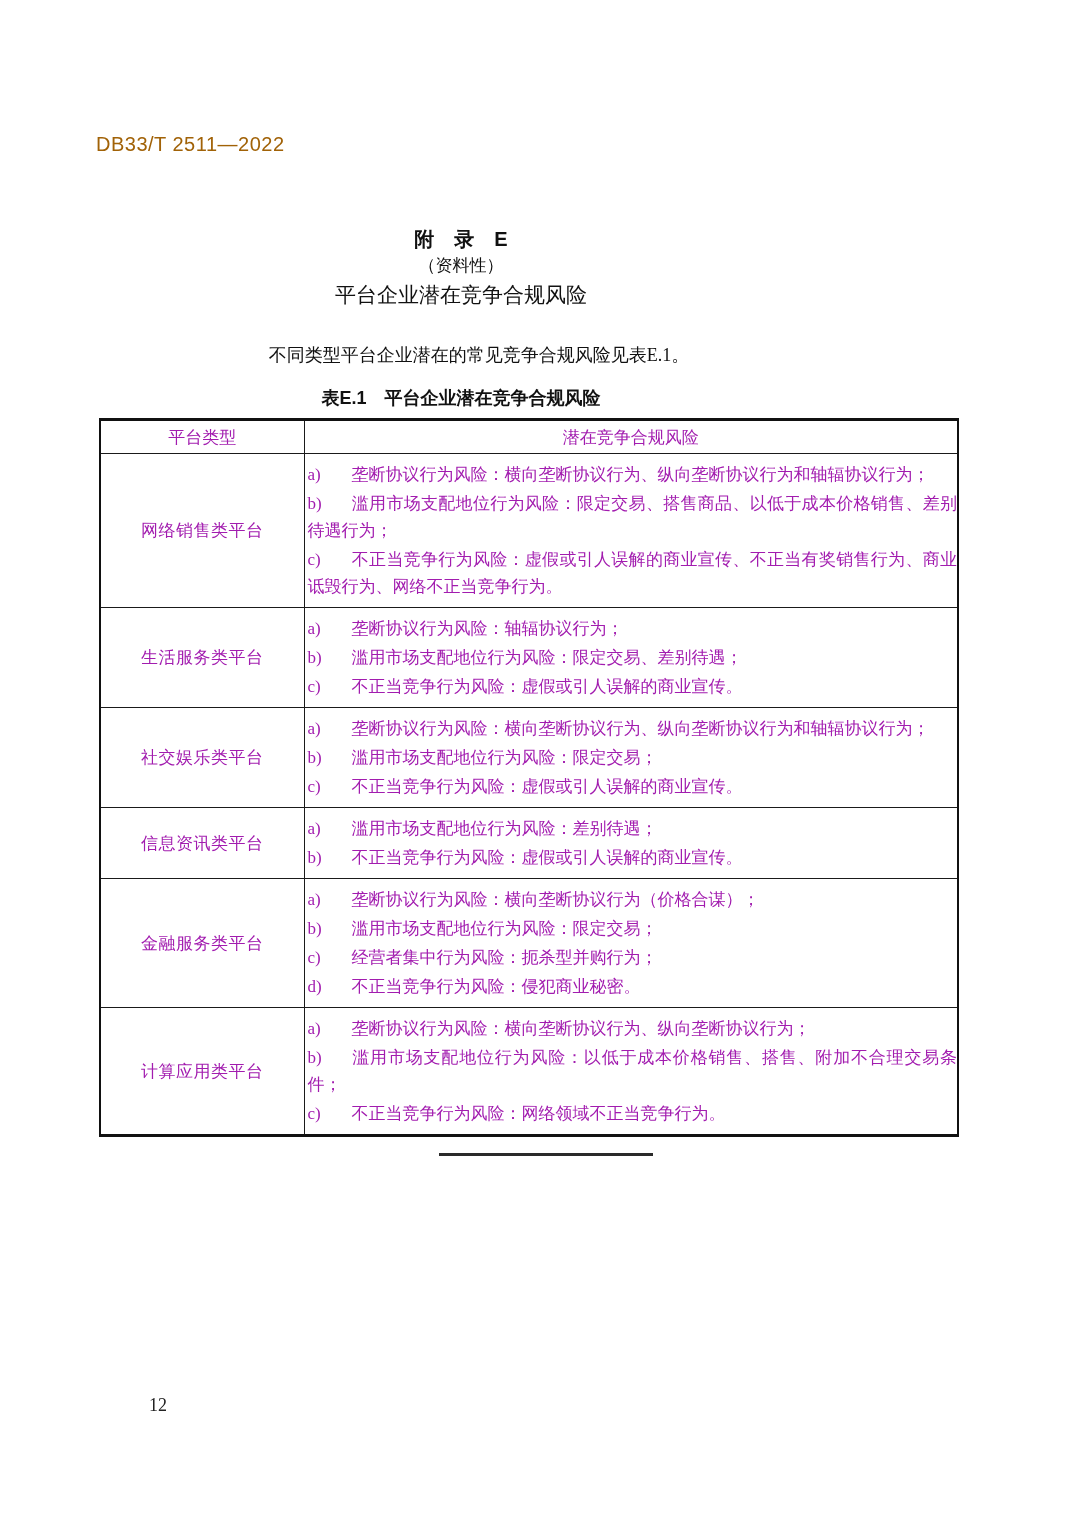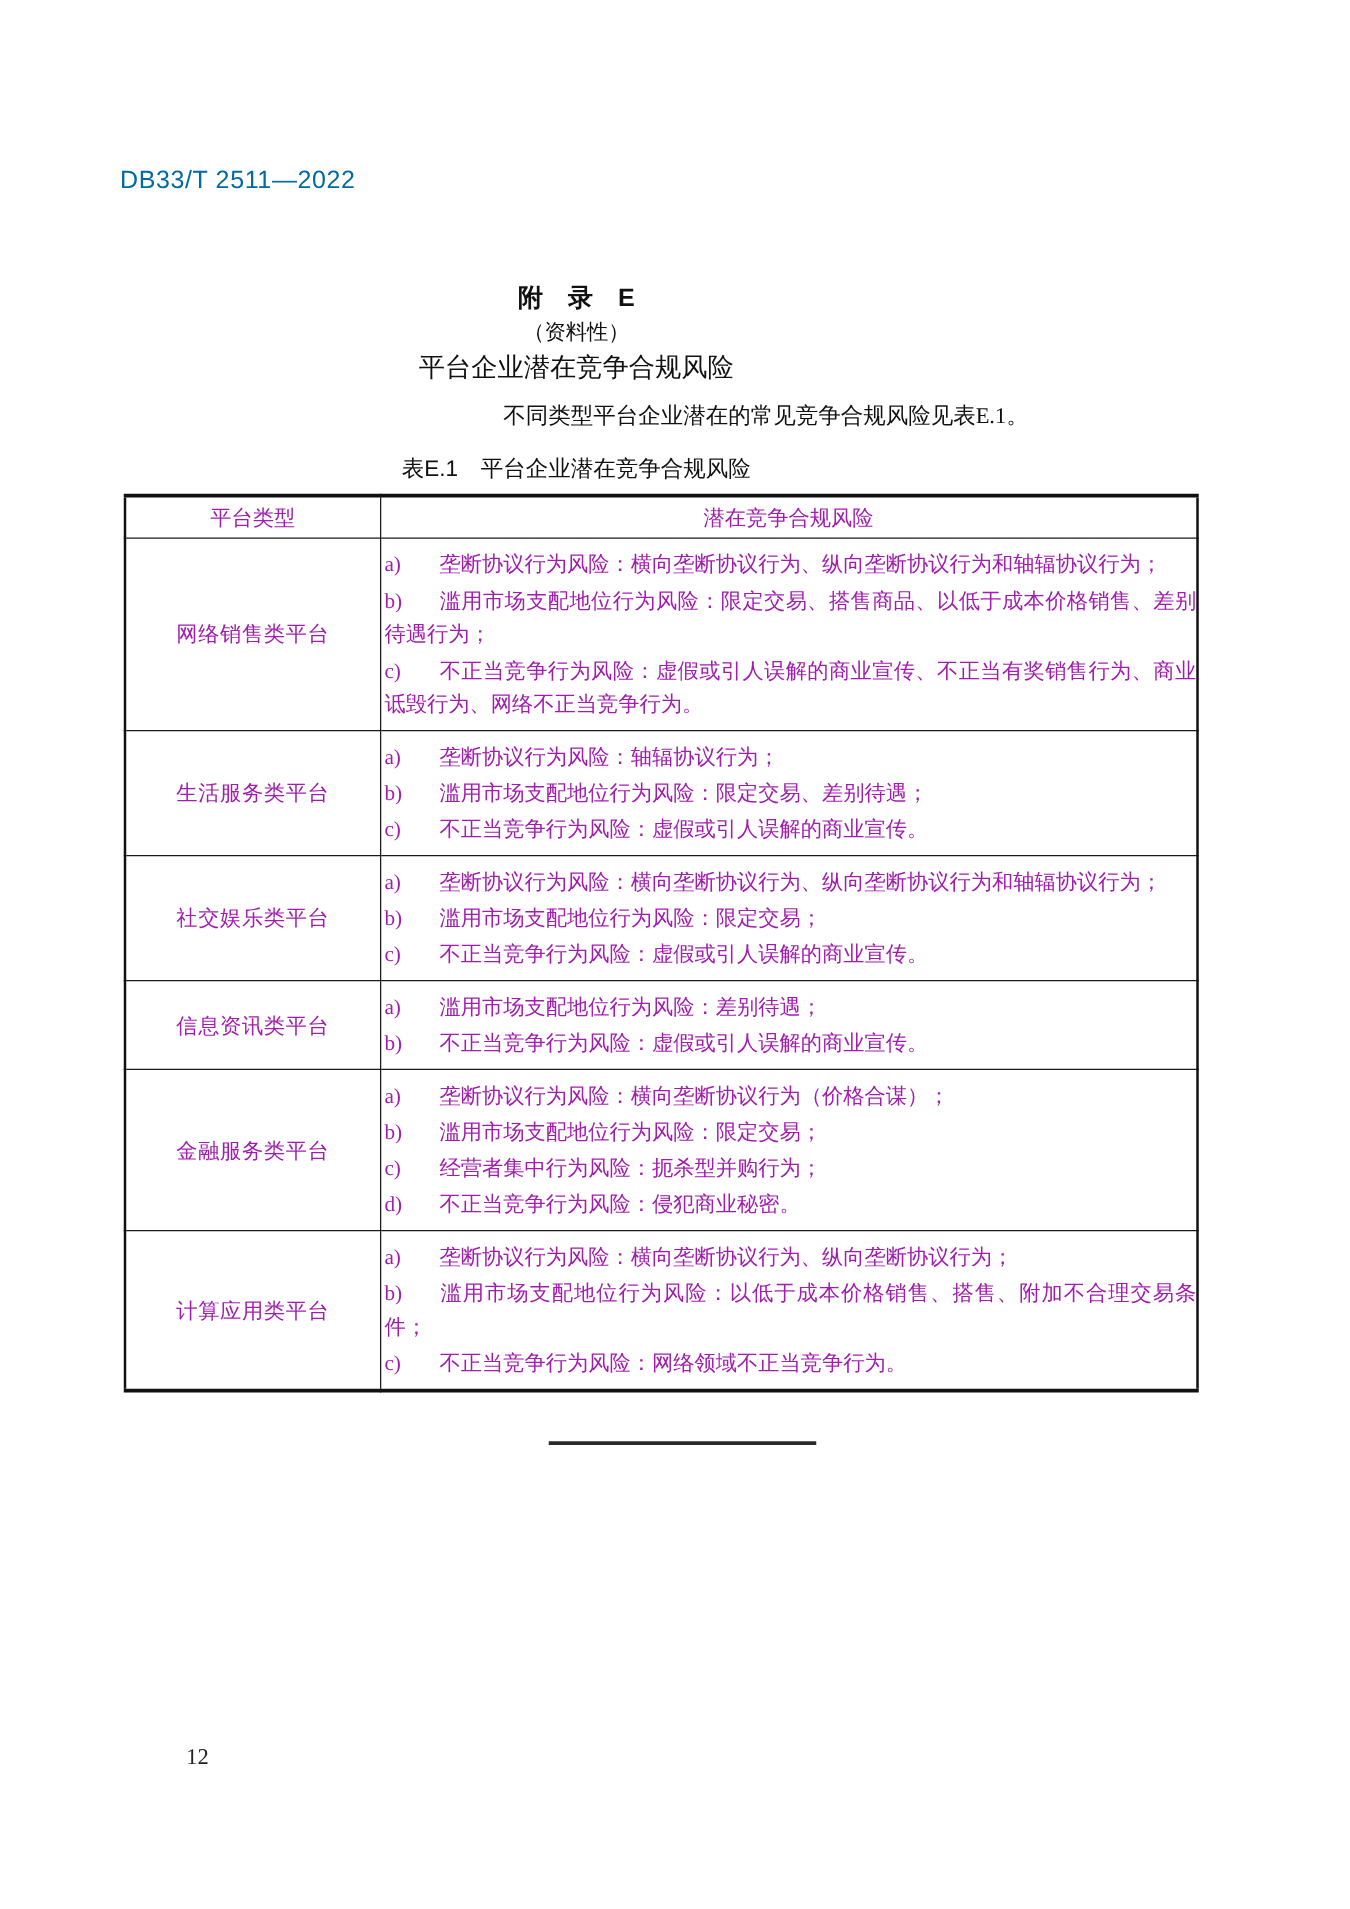--- a/index.html
+++ b/index.html
@@ -11,21 +11,21 @@
     font-family: "Liberation Serif", "DejaVu Serif", serif;
     color: #111111;
   }
   .doc-header {
     position: absolute;
     left: 96px;
     top: 133px;
     font-family: "Liberation Sans", "DejaVu Sans", sans-serif;
     font-size: 20px;
     letter-spacing: 0.5px;
-    color: #0369a1;
+    color: #a16207;
   }
   .content {
     position: absolute;
     left: 99px;
     top: 226px;
     width: 724px;
   }
   .title-block { text-align: center; }
   .appendix-title {
     font-family: "Liberation Sans", "DejaVu Sans", sans-serif;
@@ -37,31 +37,31 @@
     font-size: 17px;
     line-height: 28px;
   }
   .appendix-heading {
     font-family: "Liberation Sans", "DejaVu Sans", sans-serif;
     font-weight: normal;
     font-size: 21px;
     line-height: 30px;
   }
   .intro {
-    margin-top: 10px;
+    margin-top: 33px;
     font-size: 18px;
     line-height: 24px;
     text-indent: 2em;
-    text-align: right;
+    text-align: center;
   }
   .table-caption {
     margin-top: 19px;
     text-align: center;
     font-family: "Liberation Sans", "DejaVu Sans", sans-serif;
-    font-weight: normal;
+    font-weight: bold;
     font-size: 18px;
     line-height: 24px;
   }
   table.risk-table {
     margin-top: 8px;
     width: 858px;
     border-collapse: collapse;
     table-layout: fixed;
   }
   table.risk-table td, table.risk-table th {

